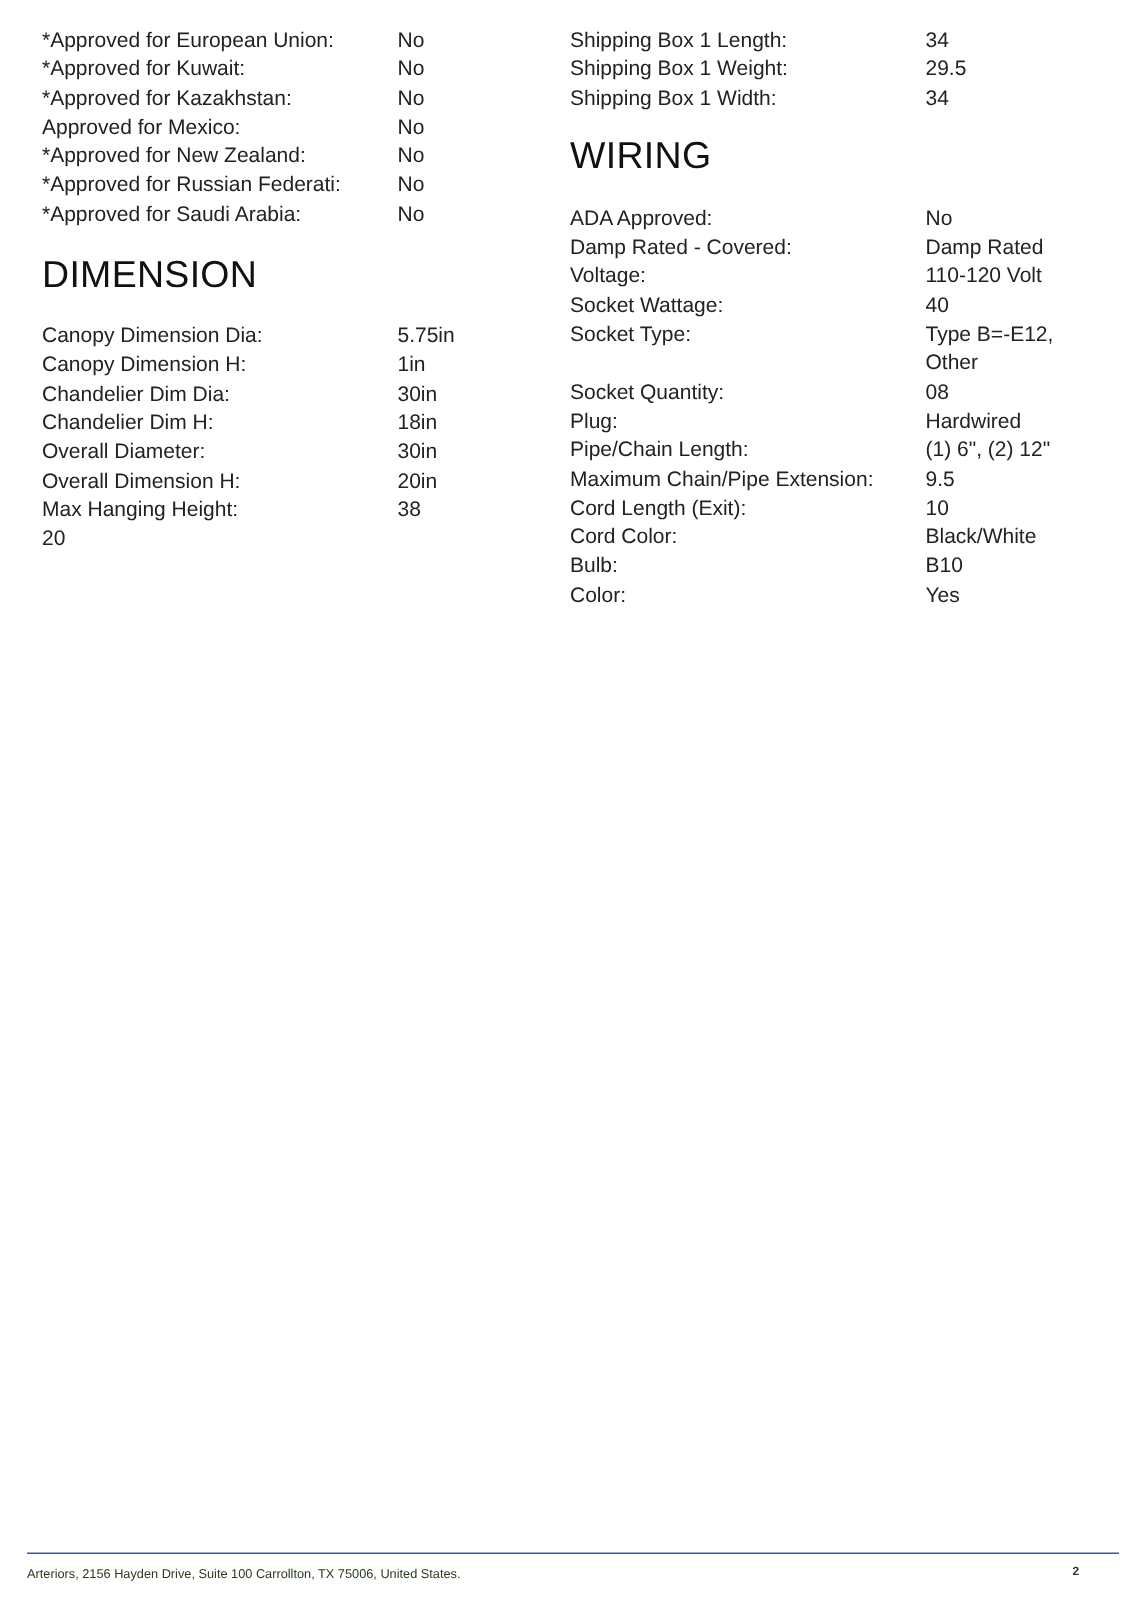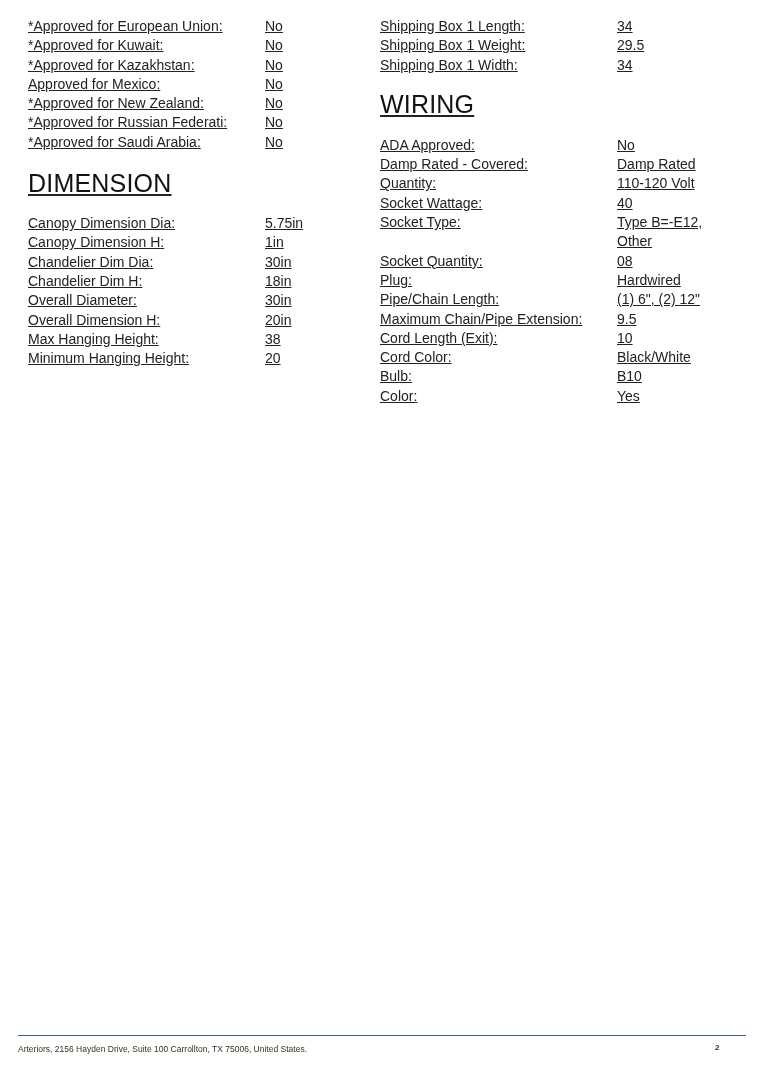--- a/index.html
+++ b/index.html
@@ -11,21 +11,20 @@
       width: 764px;
       height: 1080px;
       position: relative;
       font-family: "Liberation Sans", sans-serif;
       color: #222222;
       overflow: hidden;
     }
     .col {
       position: absolute;
       top: 17px;
-      text-decoration: underline;
     }
     .col-left { left: 28px; width: 350px; }
     .col-right { left: 380px; width: 360px; }
     .row {
       display: flex;
       font-size: 14px;
       line-height: 19.3px;
       height: 19.3px;
       white-space: nowrap;
     }
@@ -127,21 +126,20 @@
       </div>
     <div class="row">
         <span class="label">Overall Dimension H:</span>
         <span class="value">20in</span>
       </div>
     <div class="row">
         <span class="label">Max Hanging Height:</span>
         <span class="value">38</span>
       </div>
     <div class="row">
-        <span class="label">Minimum Hanging Height:</span>
         <span class="value">20</span>
       </div>
   </div>
 </div>
 
 <div class="col col-right">
   <div>
     <div class="row">
         <span class="label">Shipping Box 1 Length:</span>
         <span class="value">34</span>
@@ -161,21 +159,21 @@
   <div>
     <div class="row">
         <span class="label">ADA Approved:</span>
         <span class="value">No</span>
       </div>
     <div class="row">
         <span class="label">Damp Rated - Covered:</span>
         <span class="value">Damp Rated</span>
       </div>
     <div class="row">
-        <span class="label">Quantity:</span>
+        <span class="label">Voltage:</span>
         <span class="value">110-120 Volt</span>
       </div>
     <div class="row">
         <span class="label">Socket Wattage:</span>
         <span class="value">40</span>
       </div>
     <div class="row tall">
         <span class="label">Socket Type:</span>
         <span class="value">Type B=-E12,
 Other</span>

